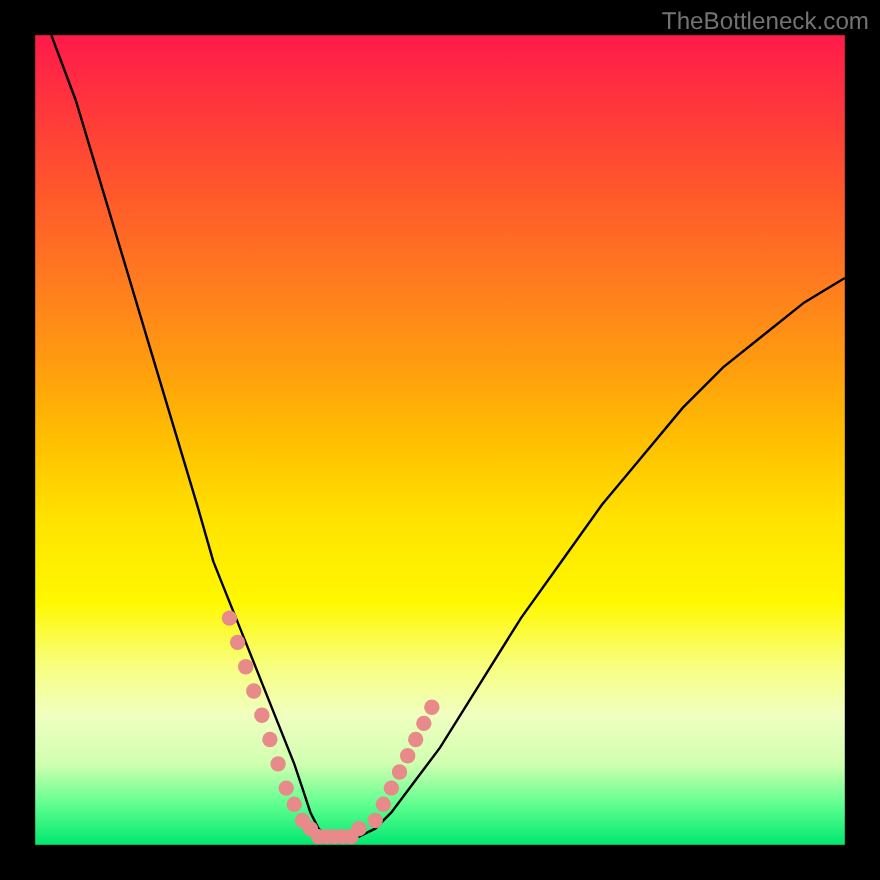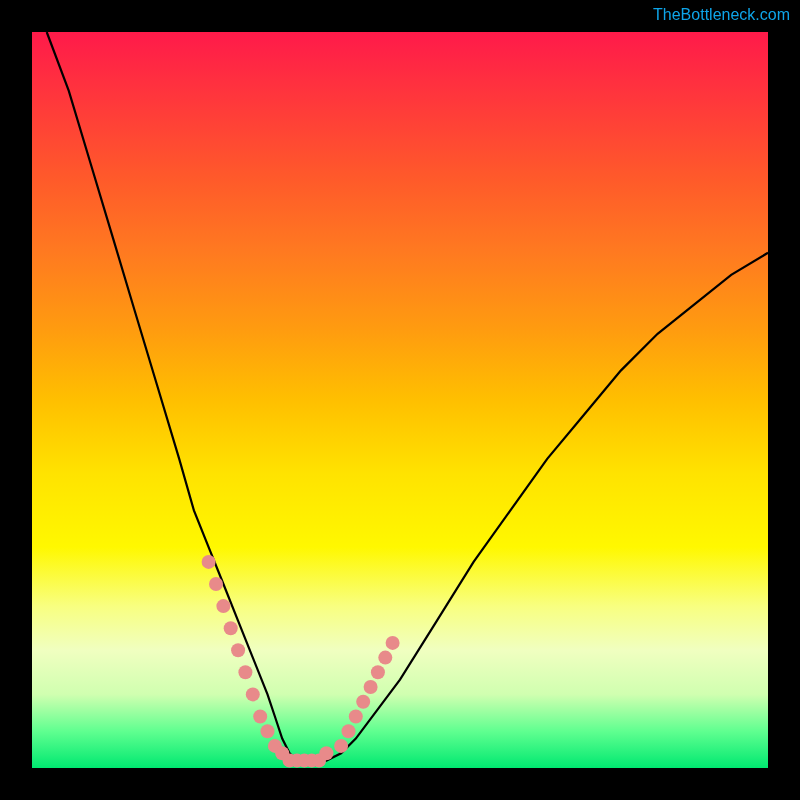--- a/index.html
+++ b/index.html
@@ -31,22 +31,22 @@
       #f0ffc0 84%,
       #d0ffb0 90%,
       #60ff90 95%,
       #00e870 100%
     );
   }
   .watermark {
     position: absolute;
     top: 6px;
     right: 10px;
-    color: #0ea5e9;
-    font-size: 16px;
+    color: #737373;
+    font-size: 22px;
     font-weight: 500;
     z-index: 10;
   }
   svg {
     position: absolute;
     left: 0;
     top: 0;
   }
 </style>
 </head>

